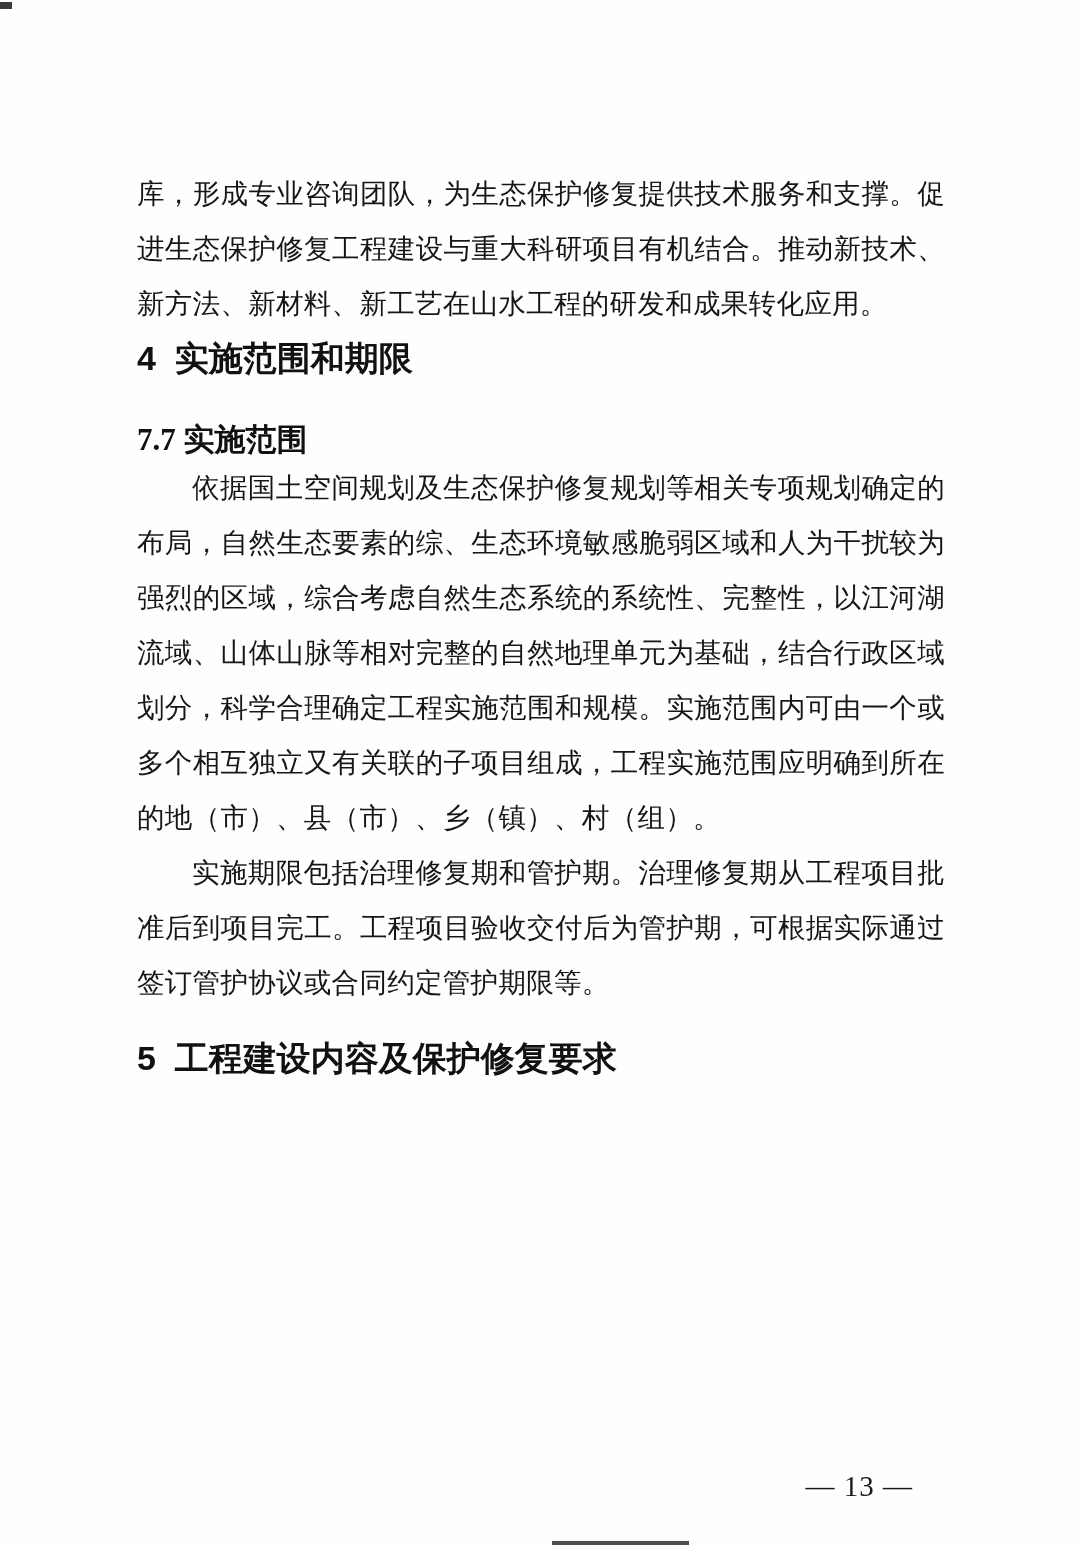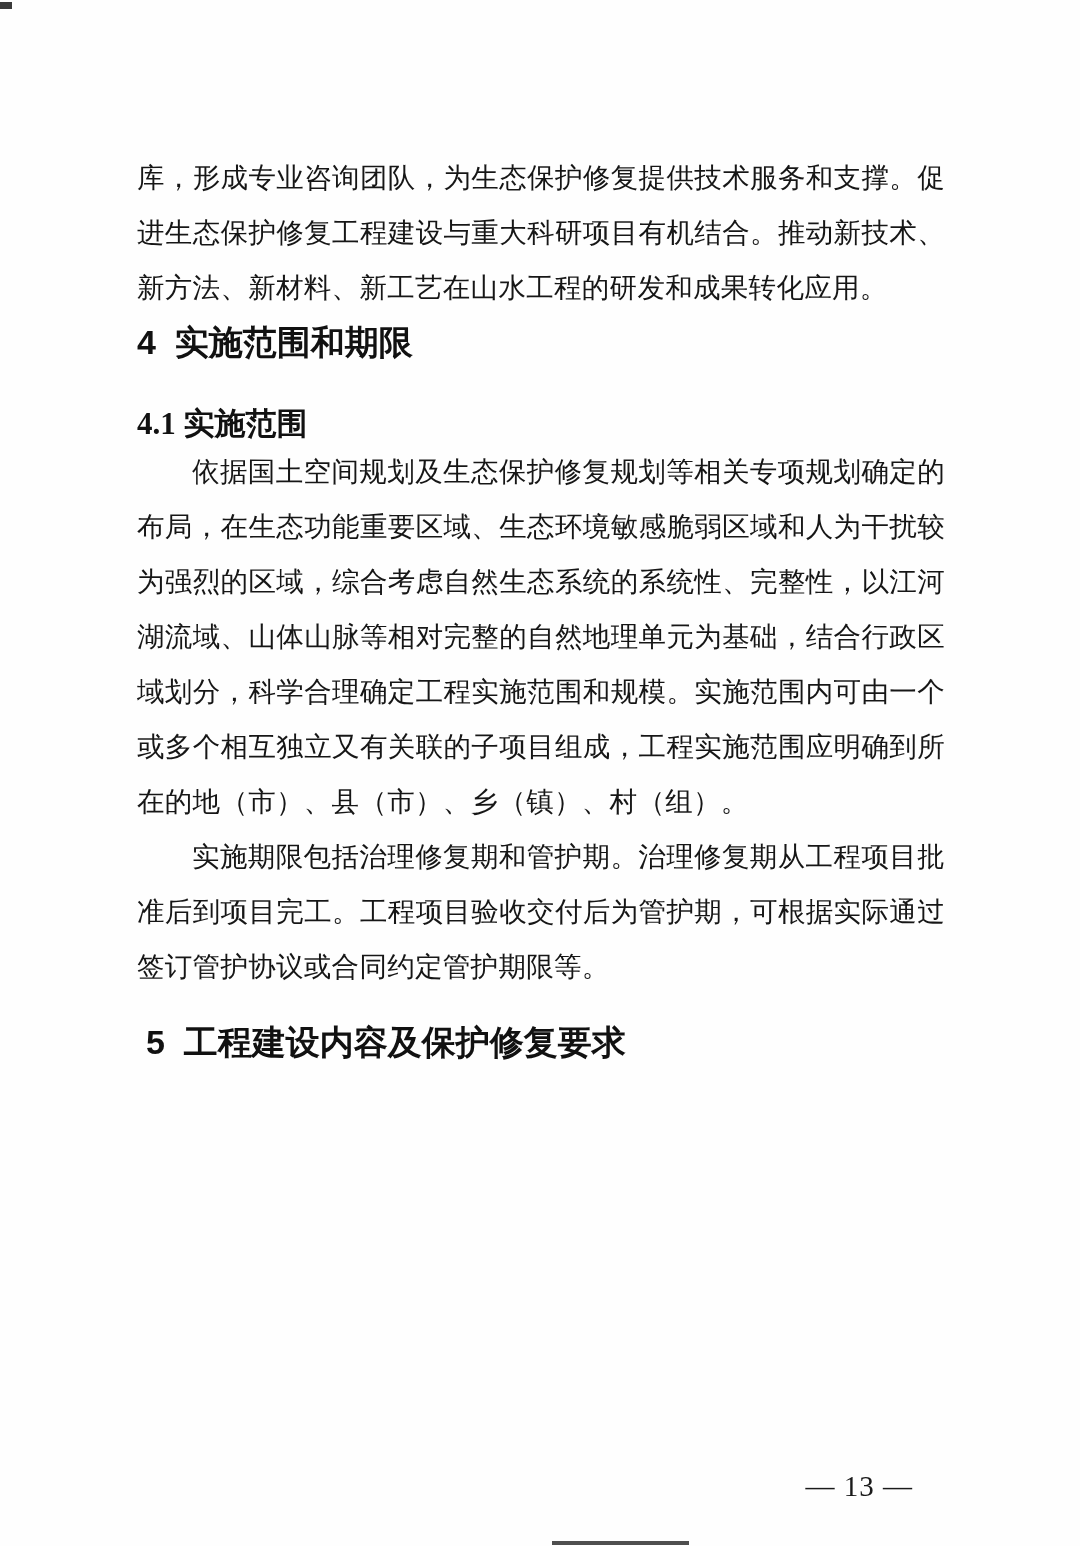--- a/index.html
+++ b/index.html
@@ -21,21 +21,21 @@
   }
   .scan-mark-bottom {
     position: absolute;
     left: 552px; top: 1541px;
     width: 137px; height: 4px;
     background: #4f4f4f;
   }
   .content {
     position: absolute;
     left: 137px;
-    top: 150px;
+    top: 166px;
     width: 808px;
   }
   .body-text {
     font-size: 27.5px;
     line-height: 55px;
     letter-spacing: 0.3px;
     text-align: justify;
     text-justify: inter-ideograph;
     text-indent: 2em;
     font-weight: 500;
@@ -51,21 +51,21 @@
   }
   .h-minor {
     font-family: "Liberation Serif", serif;
     font-weight: bold;
     font-size: 31px;
     line-height: 40px;
     white-space: pre-wrap;
     color: #111111;
   }
   .h4-major { margin-top: 7px; margin-bottom: 42px; }
-  .h5-major { margin-top: 28px; margin-bottom: 31px; margin-left: 9px; }
+  .h5-major { margin-top: 28px; margin-bottom: 31px; }
   .sub-42 { margin-top: 8px; }
   .page-number {
     position: absolute;
     left: 137px;
     top: 1468px;
     width: 776px;
     text-align: right;
     font-size: 29px;
     line-height: 36px;
     letter-spacing: 1px;
@@ -79,23 +79,23 @@
 <div class="page">
 
   <div class="scan-mark-topleft"></div>
 
   <div class="content">
 
     <p class="body-text no-indent">库，形成专业咨询团队，为生态保护修复提供技术服务和支撑。促进生态保护修复工程建设与重大科研项目有机结合。推动新技术、新方法、新材料、新工艺在山水工程的研发和成果转化应用。</p>
 
     <h1 class="h-major h4-major">4  实施范围和期限</h1>
 
-    <h2 class="h-minor">4.1 实施范围</h2>
+    <h2 class="h-minor">7.7 实施范围</h2>
 
-    <p class="body-text">依据国土空间规划及生态保护修复规划等相关专项规划确定的布局，在生态功能重要区域、生态环境敏感脆弱区域和人为干扰较为强烈的区域，综合考虑自然生态系统的系统性、完整性，以江河湖流域、山体山脉等相对完整的自然地理单元为基础，结合行政区域划分，科学合理确定工程实施范围和规模。实施范围内可由一个或多个相互独立又有关联的子项目组成，工程实施范围应明确到所在的地（市）、县（市）、乡（镇）、村（组）。</p>
+    <p class="body-text">依据国土空间规划及生态保护修复规划等相关专项规划确定的布局，自然生态要素的综、生态环境敏感脆弱区域和人为干扰较为强烈的区域，综合考虑自然生态系统的系统性、完整性，以江河湖流域、山体山脉等相对完整的自然地理单元为基础，结合行政区域划分，科学合理确定工程实施范围和规模。实施范围内可由一个或多个相互独立又有关联的子项目组成，工程实施范围应明确到所在的地（市）、县（市）、乡（镇）、村（组）。</p>
 
 
     <p class="body-text">实施期限包括治理修复期和管护期。治理修复期从工程项目批准后到项目完工。工程项目验收交付后为管护期，可根据实际通过签订管护协议或合同约定管护期限等。</p>
 
     <h1 class="h-major h5-major">5  工程建设内容及保护修复要求</h1>
 
 
 
   </div>
 

